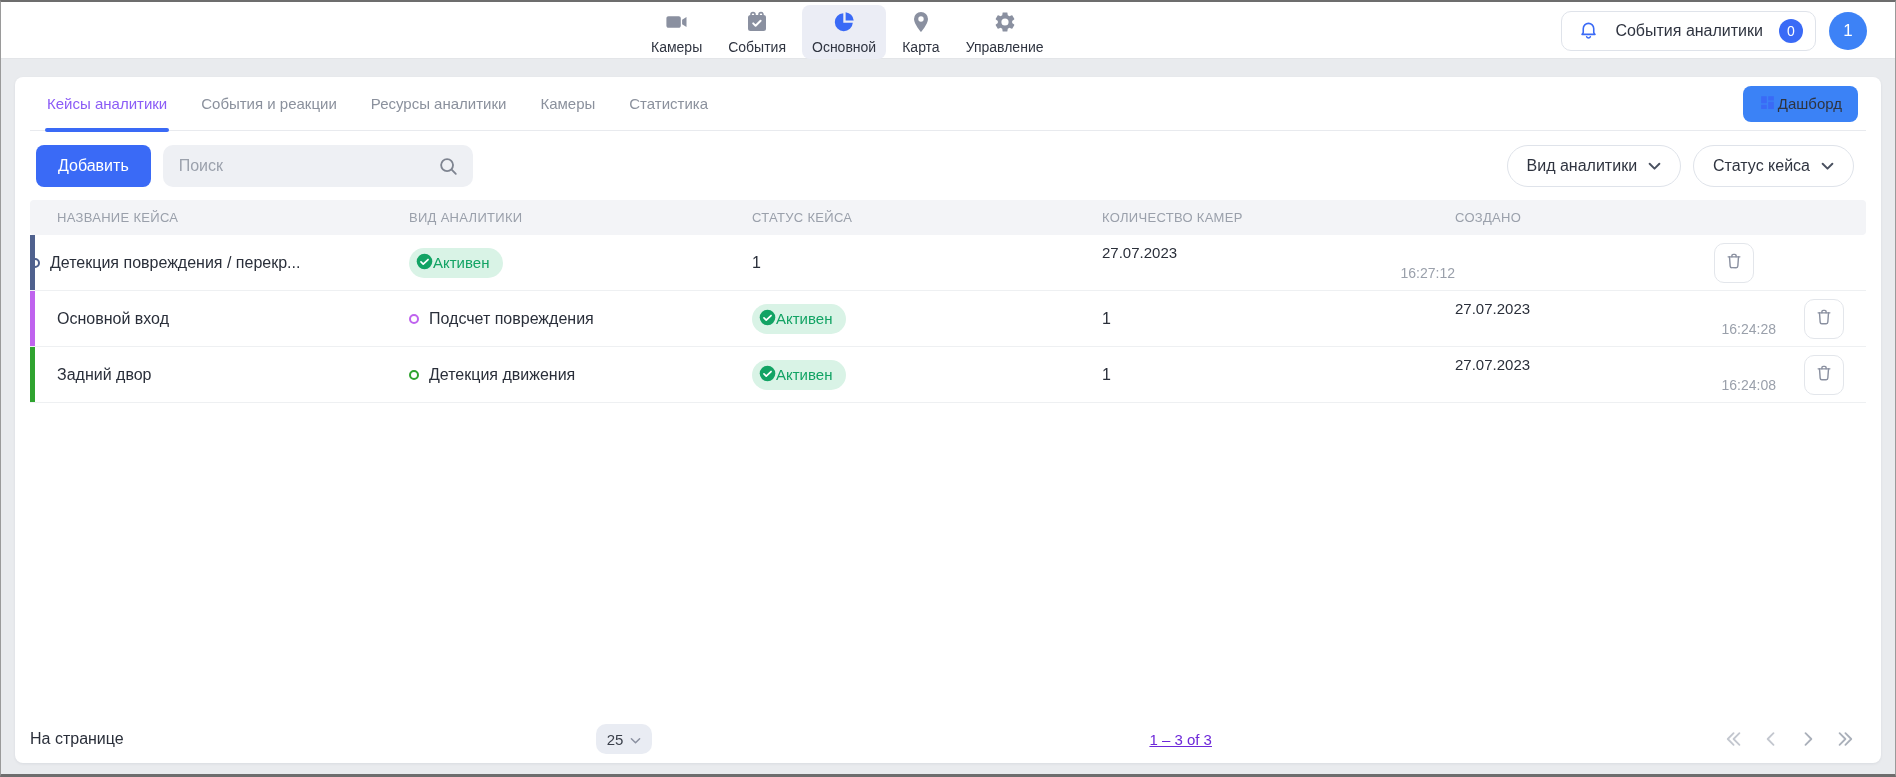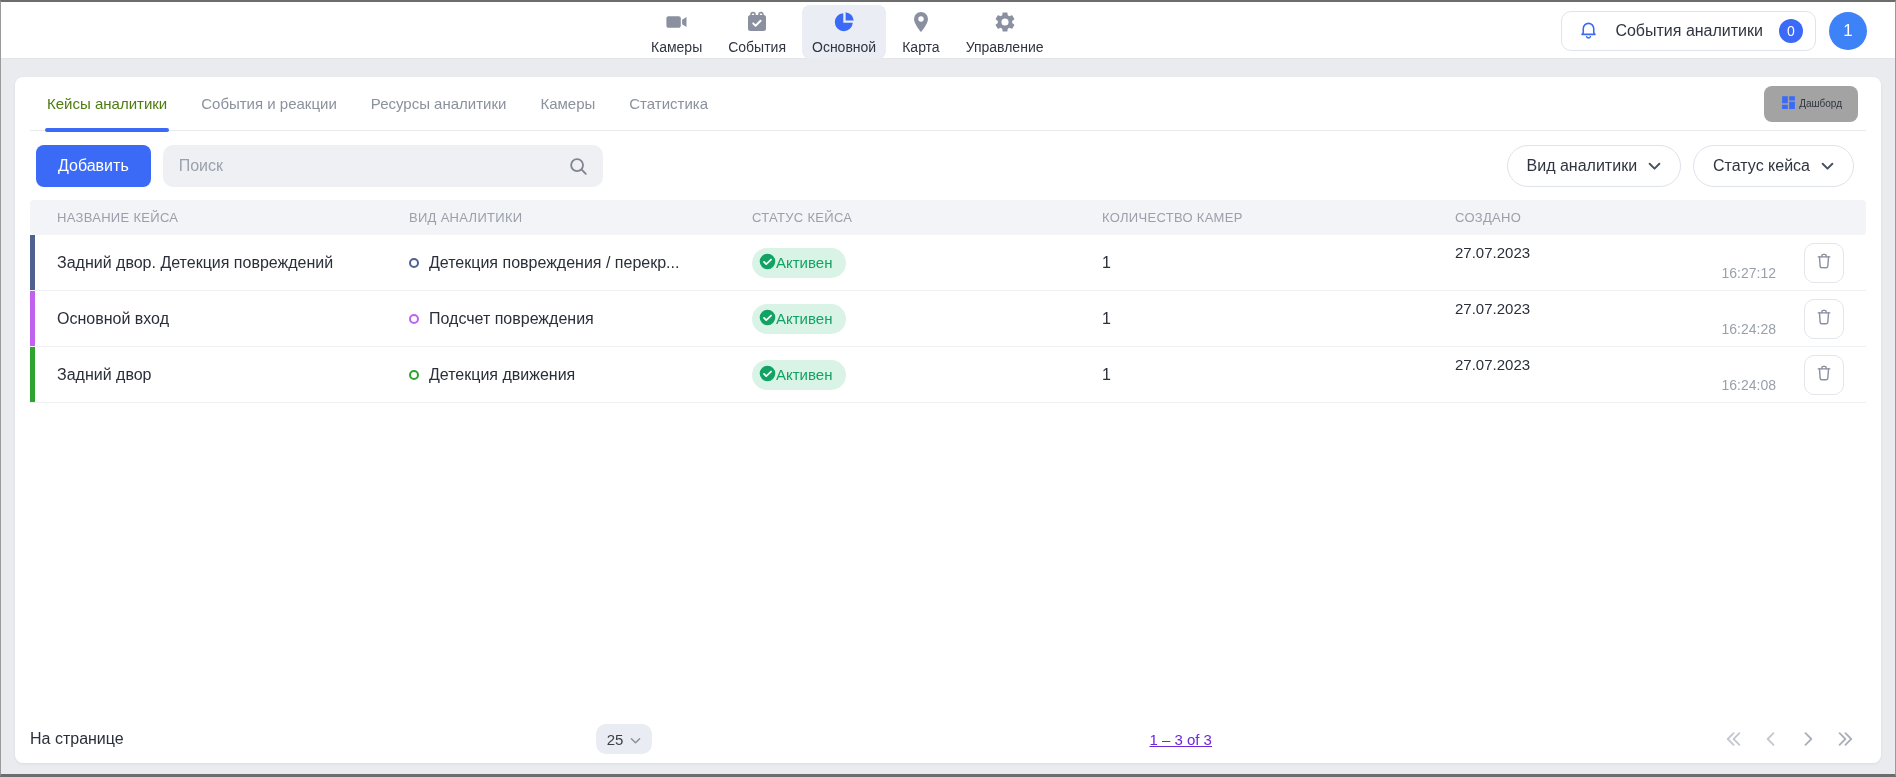--- a/index.html
+++ b/index.html
@@ -51,40 +51,40 @@
   
   .tabs-bar {
     display:flex; align-items:center; height:54px;
     border-bottom:1px solid #e8eaee; padding:0 8px 0 17px; position:relative;
   }
   .tabs { display:flex; gap:34px; height:100%; }
   .tab {
     display:flex; align-items:center; font-size:15px; color:#8b919d;
     position:relative; cursor:pointer; white-space:nowrap;
   }
-  .tab.active { color:#4d7c0f; }
+  .tab.active { color:#8b5cf6; }
   .tab.active::after {
     content:""; position:absolute; left:-2px; right:-2px; bottom:-2px;
     height:4px; border-radius:2px; background:#3a6af6;
   }
   .dashboard-btn {
     margin-left:auto; display:flex; align-items:center; gap:2px;
-    height:36px; padding:0 16px; background:#a3a3a3; border:none;
-    border-radius:8px; font-size:10px; color:#2f3440; cursor:pointer;
+    height:36px; padding:0 16px; background:#3b82f6; border:none;
+    border-radius:8px; font-size:15px; color:#2f3440; cursor:pointer;
     font-family:inherit;
   }
   .dashboard-btn svg { width:17px; height:17px; }
   
   .toolbar { display:flex; align-items:center; margin-top:14px; padding:0 0 0 6px; height:42px; }
   .add-btn {
     height:42px; padding:0 22px; background:#3a6af6; color:#fff;
     border:none; border-radius:8px; font-size:16px; cursor:pointer;
     font-family:inherit;
   }
-  .search-box { position:relative; margin-left:12px; width:440px; height:42px; }
+  .search-box { position:relative; margin-left:12px; width:310px; height:42px; }
   .search-box input {
     width:100%; height:100%; background:#eef0f4; border:none; border-radius:10px;
     padding:0 46px 0 16px; font-size:16px; color:#2f3440; outline:none;
     font-family:inherit;
   }
   .search-box input::placeholder { color:#9ba1ac; }
   .search-box svg { position:absolute; right:14px; top:10px; width:22px; height:22px; }
   .filters { margin-left:auto; display:flex; gap:12px; margin-right:12px; }
   .filter-pill {
     display:flex; align-items:center; gap:11px; height:42px; padding:0 19px;
@@ -273,21 +273,20 @@
       <div class="th">НАЗВАНИЕ КЕЙСА</div>
       <div class="th">ВИД АНАЛИТИКИ</div>
       <div class="th">СТАТУС КЕЙСА</div>
       <div class="th">КОЛИЧЕСТВО КАМЕР</div>
       <div class="th">СОЗДАНО</div>
       <div class="th"></div>
     </div>
 
     <div class="trow">
       <span class="row-bar" style="background-color: rgb(79, 97, 142);"></span>
-      <div class="cell-name">Задний двор. Детекция повреждений</div>
       <div class="cell-type">
         <span class="type-ring" style="border-color: rgb(79, 97, 142);"></span>
         <span>Детекция повреждения / перекр...</span>
       </div>
       <div><span class="status-pill">
         <span><svg viewBox="0 0 24 24">
                 <circle cx="12" cy="12" r="11" fill="#12a364"></circle>
                 <path d="m7 12.6 3.2 3.1L17 9.2" stroke="#fff" stroke-width="2.4" fill="none" stroke-linecap="round" stroke-linejoin="round"></path>
               </svg></span>
         <span>Активен</span>

